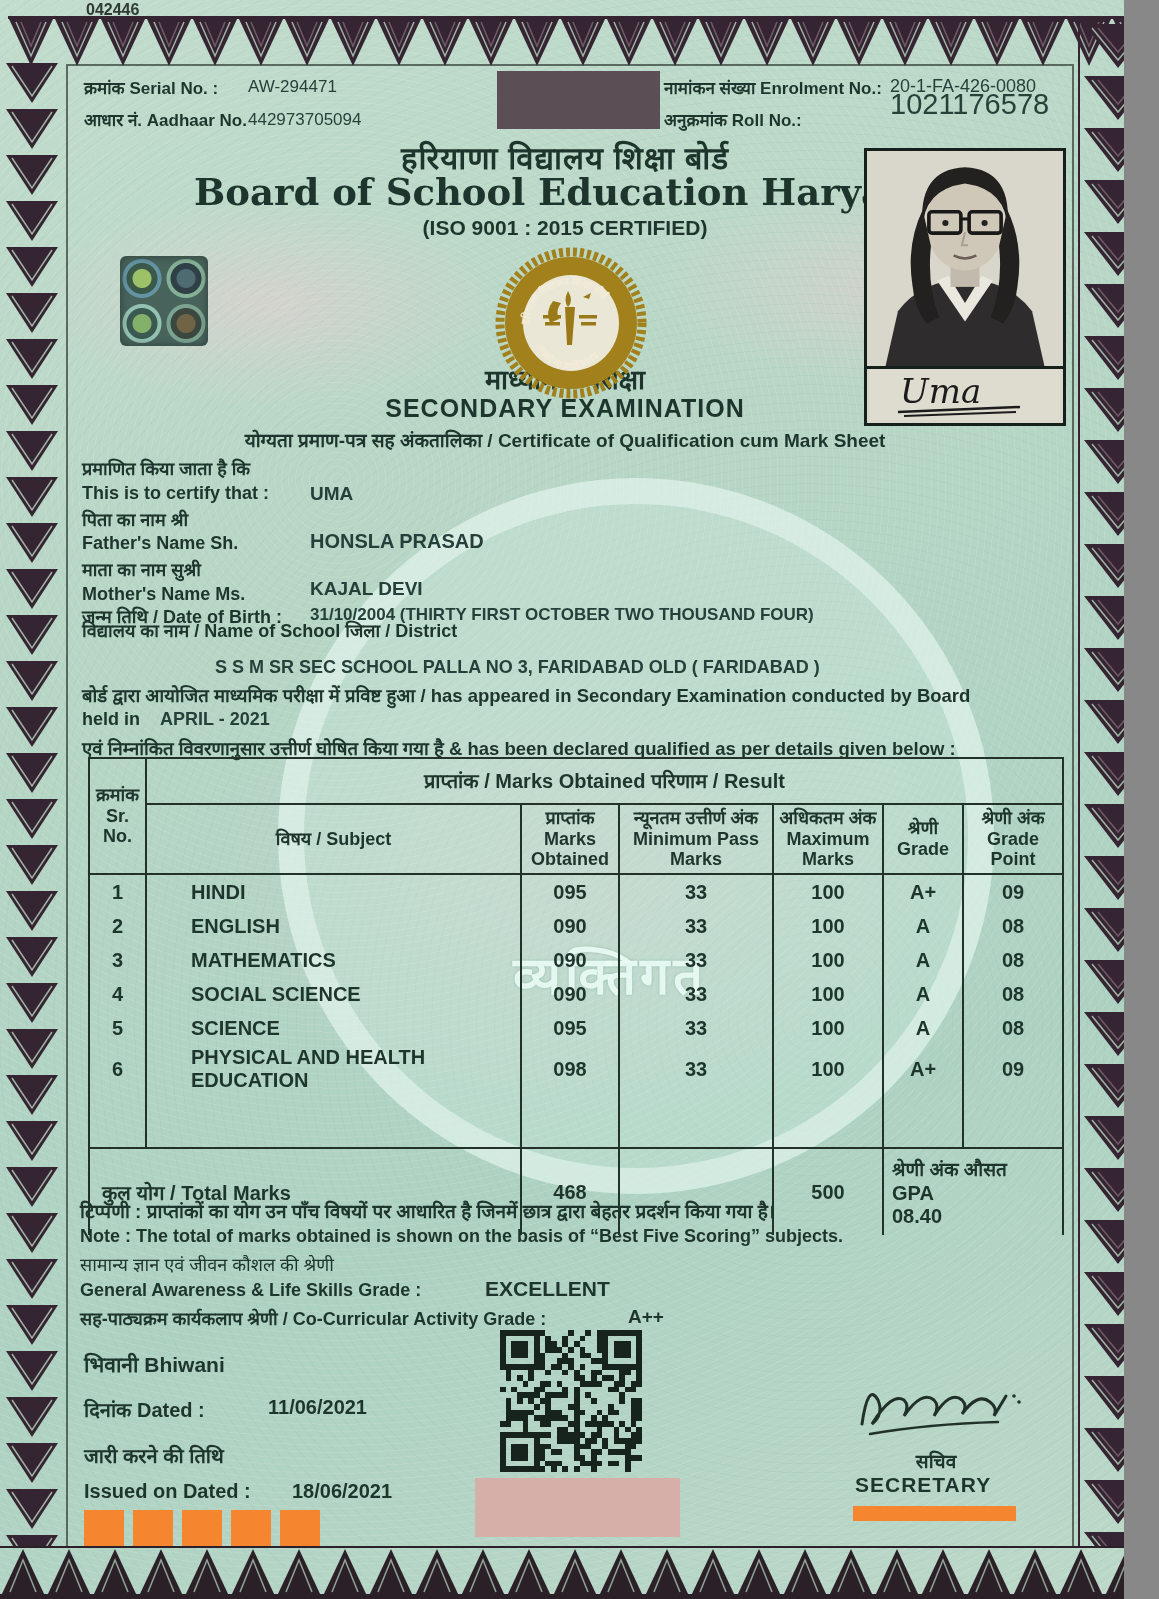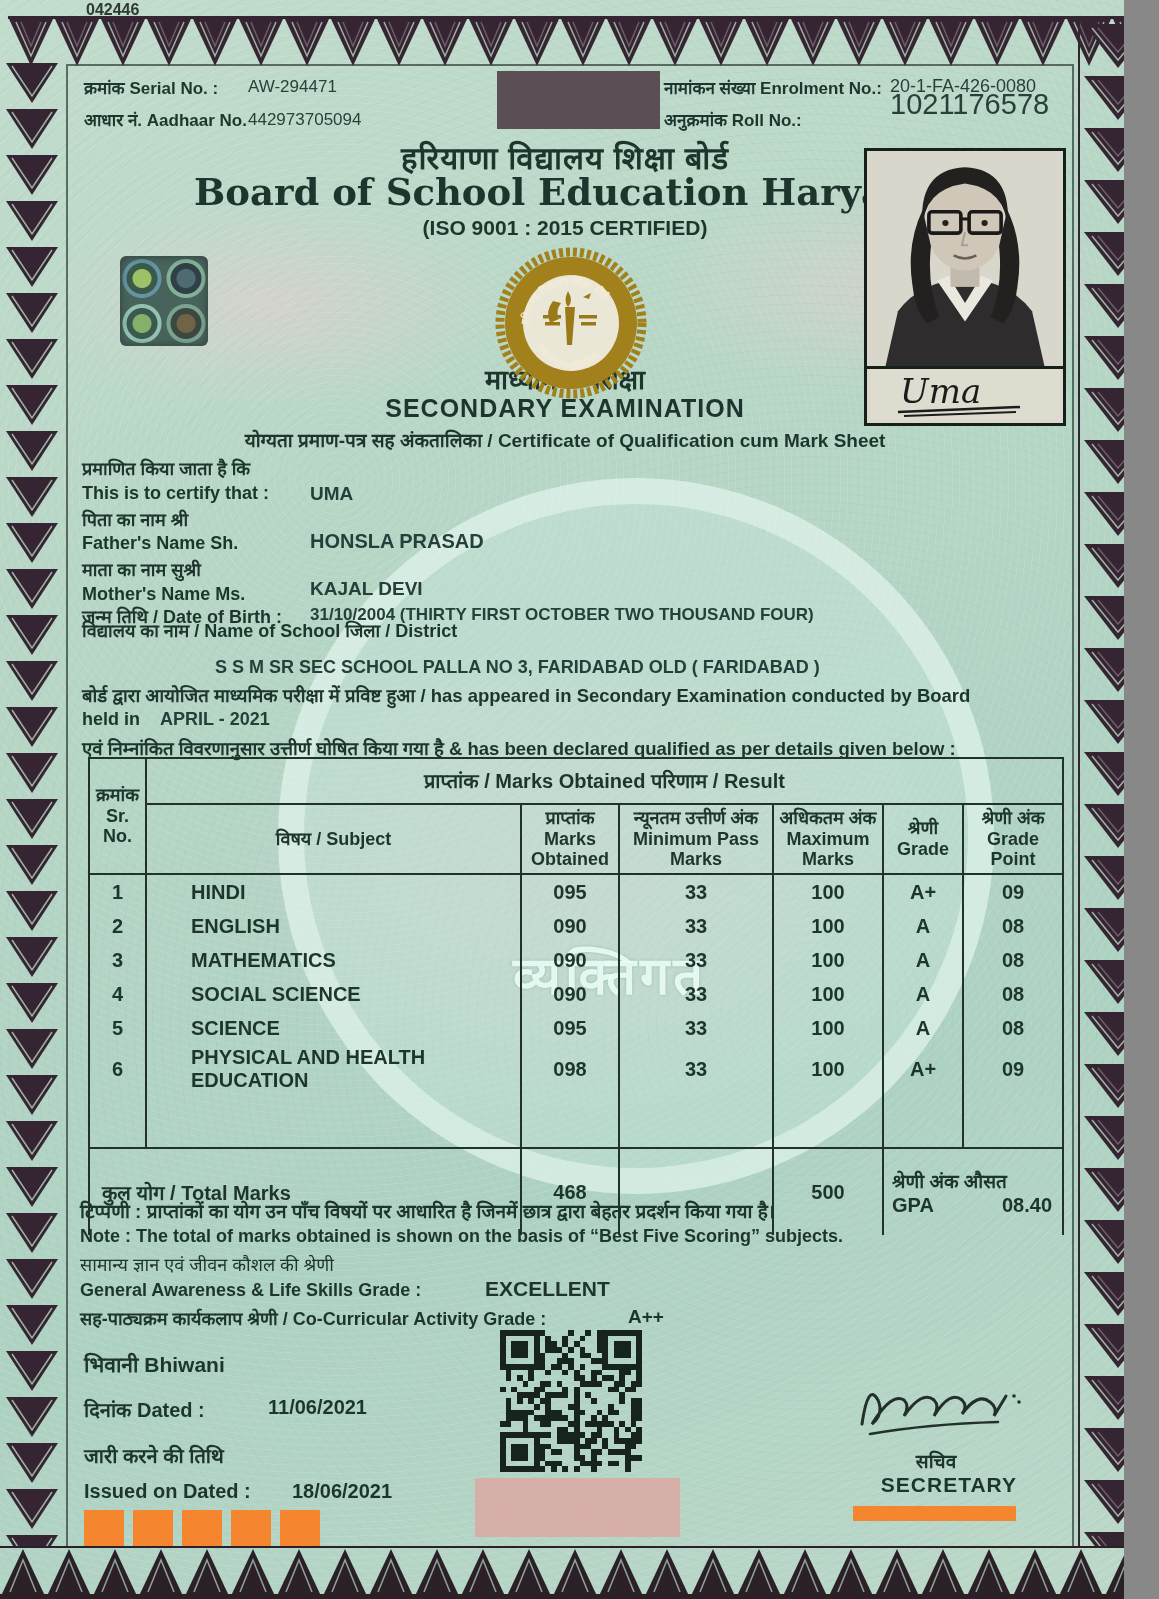--- a/index.html
+++ b/index.html
@@ -73,30 +73,30 @@
   .marks-table th{font-size:18px; font-weight:bold; text-align:center; line-height:1.15; white-space:pre-line; padding:3px 2px;}
   .marks-table .span-head{font-size:20px; height:38px;}
   .marks-table tbody td{border-top:none; border-bottom:none; font-size:20px; font-weight:bold; height:32px;}
   .marks-table .c{text-align:center;}
   .marks-table .subj{text-align:left; padding-left:44px;}
   .marks-table .spacer td{height:52px;}
   .marks-table .total-row td{border-top:2.5px solid #223229; height:78px; font-size:20px; font-weight:bold;}
   .marks-table .total-label{padding-left:12px; text-align:left;}
   .gpa-cell{padding:4px 10px 4px 8px !important;}
   .gpa-l1{font-size:19px; font-weight:bold; text-align:left;}
-  .gpa-l2{display:flex; justify-content:space-between; font-size:20px; font-weight:bold;}
+  .gpa-l2{display:flex; justify-content:space-between; font-size:20px; font-weight:bold;flex-direction:column;}
 
   
   .nline{position:absolute; left:80px; z-index:3; white-space:nowrap;}
   .qr{position:absolute; left:500px; top:1330px; width:142px; height:142px; z-index:3;}
   .orange-squares{position:absolute; left:84px; top:1510px; display:flex; gap:9px; z-index:3;}
   .orange-squares div{width:40px; height:37px; background:#f5862f;}
   .sig{position:absolute; left:848px; top:1366px; z-index:3;}
   .sec-hi{position:absolute; left:855px; top:1448px; width:162px; text-align:center; font-size:19px; font-weight:bold; z-index:3;}
-  .sec-en{position:absolute; left:855px; top:1473px; width:162px; text-align:right; font-size:21px; font-weight:bold; letter-spacing:1px; z-index:3;}
+  .sec-en{position:absolute; left:855px; top:1473px; width:162px; text-align:left; font-size:21px; font-weight:bold; letter-spacing:1px; z-index:3;}
   .orange-bar{position:absolute; left:853px; top:1506px; width:163px; height:15px; background:#f5862f; z-index:3;}
 </style>
 </head>
 <body>
 
 <div class="cert">
 
   <svg class="bord" style="left:8px;top:16px;width:1151px;height:52px">
     <defs>
       <pattern id="patTop" width="46" height="52" patternUnits="userSpaceOnUse">

